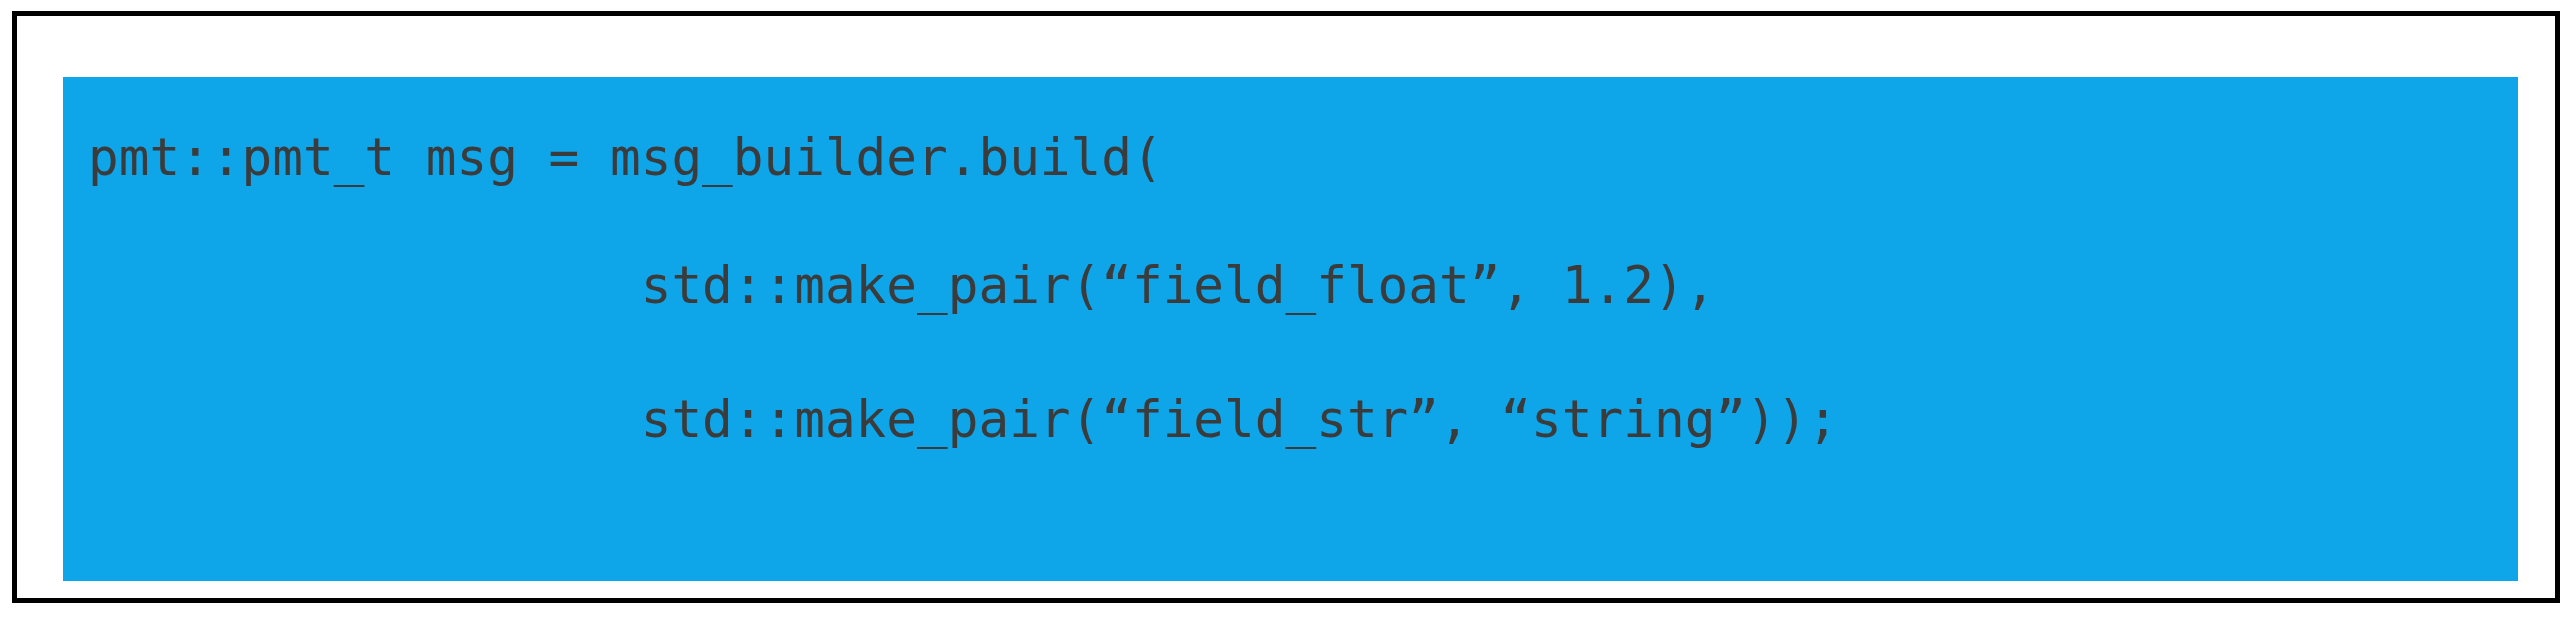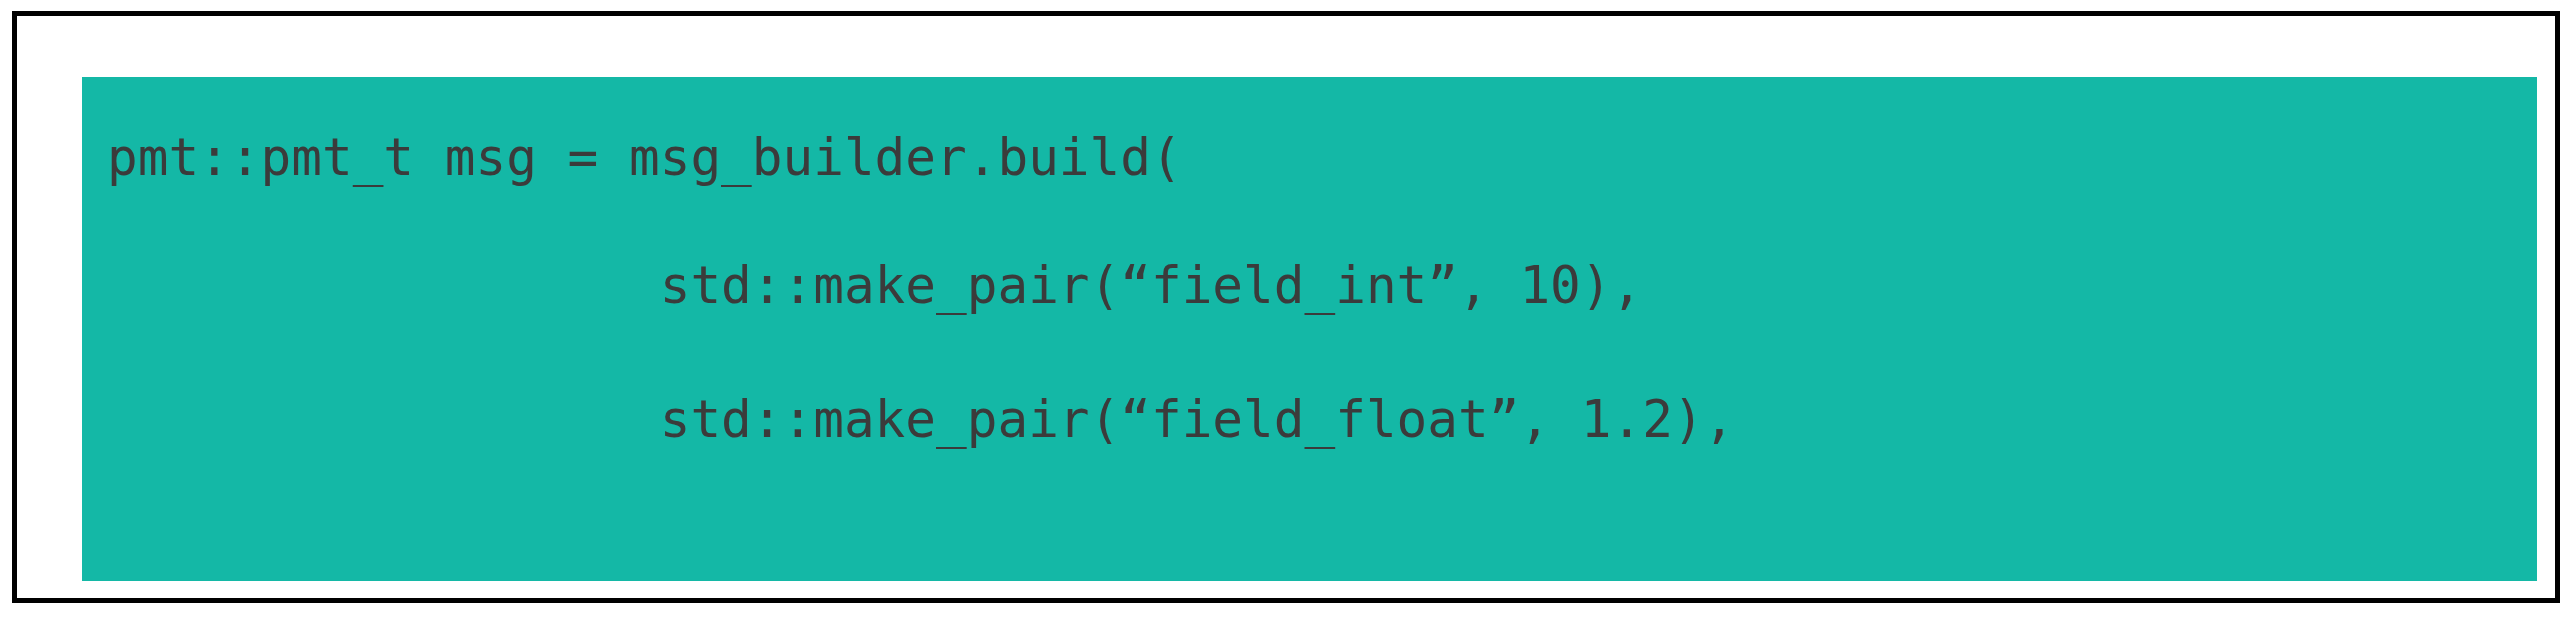--- a/index.html
+++ b/index.html
@@ -22,25 +22,25 @@
     width: 2548px;
     height: 592px;
     box-sizing: border-box;
     border: 5.6px solid #000000;
     background: #ffffff;
   }
 
   
   .code-block {
     position: absolute;
-    left: 65px;
+    left: 46px;
     top: 61px;
     width: 2455px;
     height: 504px;
-    background: #14b8a6;
+    background: #0ea5e9;
     box-sizing: border-box;
     padding: 0;
     overflow: hidden;
   }
 
   .code-listing {
     margin: 0;
     padding: 0;
     font-family: "Liberation Mono", "DejaVu Sans Mono", monospace;
     font-size: 51px;
@@ -61,16 +61,16 @@
 
   .code-line:first-child {
     padding-top: 14px;
   }
 </style>
 </head>
 <body>
 
 <div class="figure-frame">
   <div class="code-block">
-    <pre class="code-listing"><code class="code-line">pmt::pmt_t msg = msg_builder.build(</code><code class="code-line">                  std::make_pair(“field_int”, 10),</code><code class="code-line">                  std::make_pair(“field_float”, 1.2),</code></pre>
+    <pre class="code-listing"><code class="code-line">pmt::pmt_t msg = msg_builder.build(</code><code class="code-line">                  std::make_pair(“field_float”, 1.2),</code><code class="code-line">                  std::make_pair(“field_str”, “string”));</code></pre>
   </div>
 </div>
 
 
 </body></html>

